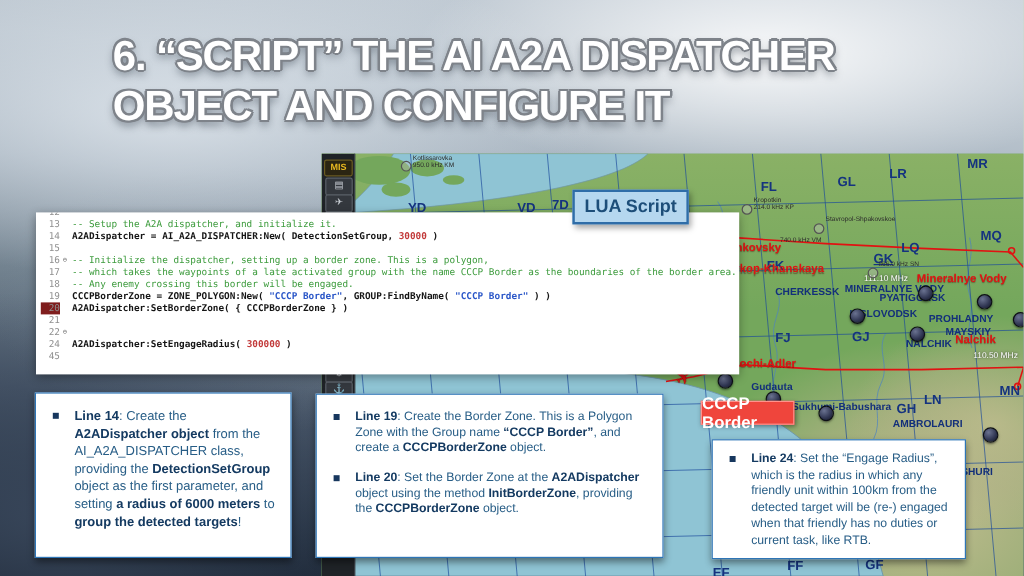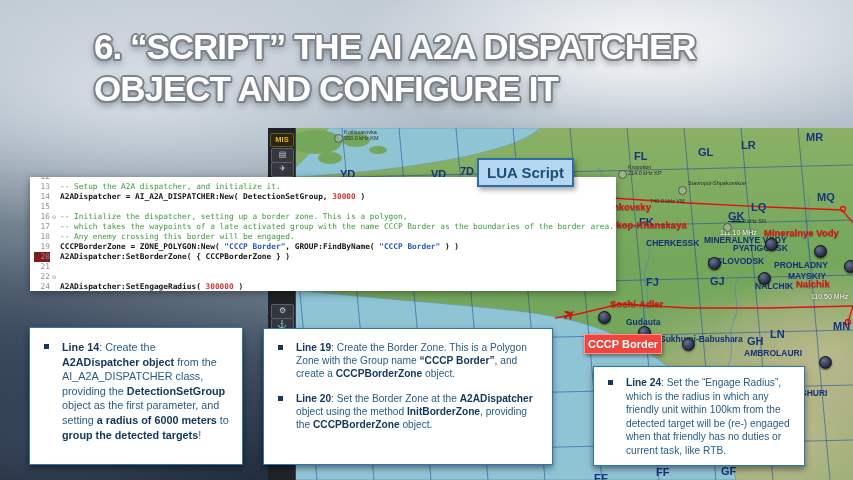--- a/index.html
+++ b/index.html
@@ -44,39 +44,39 @@
   .tbtn{position:absolute;left:3px;width:21px;height:13px;background:#34383e;border:1px solid #5a6068;border-radius:2px;
     color:#c9ced4;font-size:8px;line-height:12px;text-align:center;}
   
   #lua-label{
     position:absolute;left:477px;top:158px;width:93px;height:25px;z-index:30;
     background:#b5d7ef;border:2px solid #2f6da8;box-shadow:2px 3px 5px rgba(0,0,0,.35);
     color:#1d4e79;font-weight:bold;font-size:15px;display:flex;align-items:center;justify-content:center;
   }
   
   #code-block{
-    position:absolute;left:30px;top:177px;width:582px;height:114px;z-index:20;
+    position:absolute;left:30px;top:177px;width:582px;height:135px;z-index:20;
     background:#ffffff;box-shadow:0 2px 8px rgba(0,0,0,.4);overflow:hidden;
     font-family:"DejaVu Sans Mono",monospace;font-size:7.8px;line-height:10px;padding-left:4px;
   }
   .cl{white-space:nowrap;display:flex;}
   .cl:first-child{margin-top:-5px;}
   .ln{width:16px;text-align:right;color:#8f8f8f;flex:0 0 auto;}
   .ln.hl{background:#7f1d1d;}
   .fold{width:8px;color:#777;font-size:6px;flex:0 0 auto;text-align:center;}
   .lt{padding-left:2px;}
   .tk-comment{color:#3c9b3c;}
   .tk-code{color:#151515;font-weight:bold;}
   .tk-string{color:#2b57c8;font-weight:bold;}
   .tk-number{color:#c23a3a;font-weight:bold;}
   
   #cccp-tag{
     position:absolute;left:584px;top:334px;width:76px;height:18px;z-index:25;
     background:#ef453c;border:1px solid #ff928c;box-shadow:1px 2px 4px rgba(0,0,0,.45);
-    color:#ffffff;font-weight:bold;font-size:11px;display:flex;align-items:center;justify-content:center;
+    color:#ffffff;font-weight:bold;font-size:14px;display:flex;align-items:center;justify-content:center;
   }
   
   .callout{
     position:absolute;background:#ffffff;border:1.5px solid #2e75b6;color:#275d86;z-index:35;
     box-shadow:0 3px 6px rgba(0,0,0,.45);padding:12px 10px 6px 8px;box-sizing:border-box;
   }
   #callout-0{left:29px;top:327px;width:214px;height:138px;font-size:10.8px;line-height:14.6px;}
   #callout-1{left:263px;top:328px;width:290px;height:137px;font-size:10.2px;line-height:13.2px;}
   #callout-2{left:593px;top:366px;width:212px;height:100px;font-size:10.2px;line-height:13.6px;padding-top:9px;}
   .bullet{display:flex;margin-bottom:11px;}

